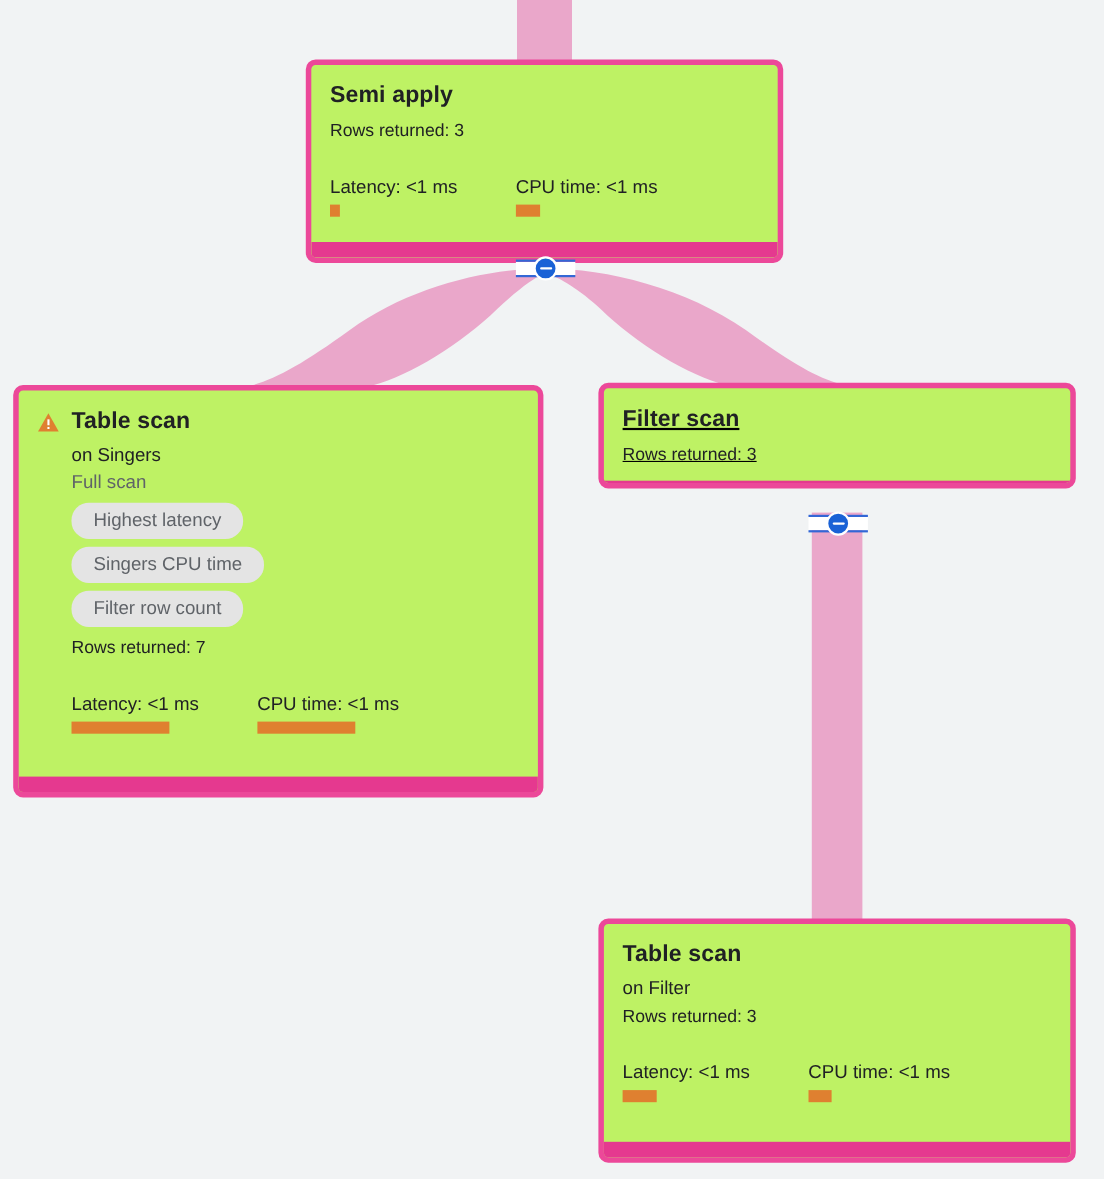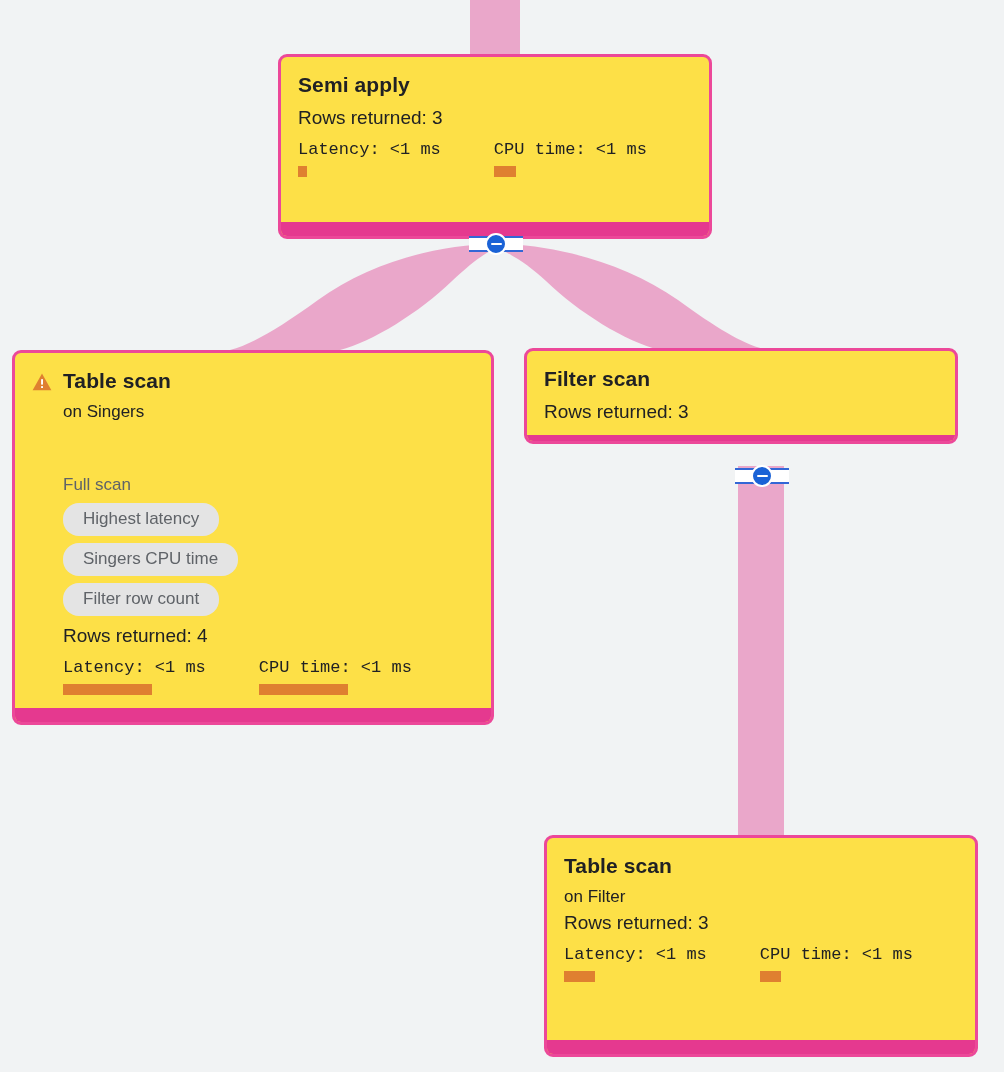--- a/index.html
+++ b/index.html
@@ -27,22 +27,22 @@
     left: 0;
     top: 0;
     width: 1004px;
     height: 1072px;
     z-index: 1;
     pointer-events: none;
   }
   .node {
     position: absolute;
     z-index: 2;
-    background: #fde047;
-    border: 3px solid #ec4899;
+    background: #bef264;
+    border: 5px solid #ec4899;
     border-radius: 9px;
     box-sizing: border-box;
     overflow: hidden;
     display: flex;
     flex-direction: column;
   }
   .node-body {
     flex: 1 1 auto;
     padding: 15px 17px 10px 17px;
     box-sizing: border-box;
@@ -75,68 +75,66 @@
   .node-subtitle {
     font-size: 17px;
     color: #202124;
     line-height: 26px;
     margin-top: 5px;
   }
   .node-scantype {
     font-size: 17px;
     color: #5f6368;
     line-height: 24px;
-    margin-top: 48px;
   }
   .chips {
     margin-top: 6px;
     display: flex;
     flex-direction: column;
     align-items: flex-start;
     gap: 7px;
   }
   .chip {
     background: #e4e4e4;
     color: #5f6368;
     font-size: 17px;
     line-height: 20px;
     border-radius: 16px;
     padding: 6px 20px 7px 20px;
   }
   .node-rows {
-    font-size: 19px;
+    font-size: 16px;
     color: #202124;
     line-height: 26px;
     margin-top: 7px;
   }
   .metrics {
     display: flex;
-    margin-top: 8px;
-    font-family: Liberation Mono, monospace;
+    margin-top: 26px;
   }
   .metric {
     display: flex;
     flex-direction: column;
   }
   .metric-label {
     font-size: 17px;
     color: #202124;
     line-height: 22px;
     white-space: nowrap;
   }
   .metric-bar {
     height: 11px;
     background: #df8030;
     margin-top: 5px;
   }
 
   
   #node-semi-apply   { left: 278px; top: 54px;  width: 434px; height: 185px; }
   #node-table-singers{ left: 12px;  top: 350px; width: 482px; height: 375px; }
-  #node-filter-scan  { left: 524px; top: 348px; width: 434px; height: 96px; }
+  #node-filter-scan  { left: 544px; top: 348px; width: 434px; height: 96px; text-decoration: underline; }
   #node-table-albums { left: 544px; top: 835px; width: 434px; height: 222px; }
 
   
   .toggle {
     position: absolute;
     z-index: 5;
     width: 54px;
     height: 26px;
     display: flex;
     align-items: center;
@@ -241,21 +239,21 @@
         </svg>
         <div style="display:flex;flex-direction:column">
           <div class="node-title">Table scan</div>
           <div class="node-subtitle">on Singers</div>
           <div class="node-scantype">Full scan</div>
           <div class="chips">
             <div class="chip">Highest latency</div>
             <div class="chip">Singers CPU time</div>
             <div class="chip">Filter row count</div>
           </div>
-          <div class="node-rows">Rows returned: 4</div>
+          <div class="node-rows">Rows returned: 7</div>
           <div class="metrics">
             <div class="metric" style="margin-right:53px">
               <div class="metric-label">Latency: &lt;1 ms</div>
               <div class="metric-bar" style="width: 89px;"></div>
             </div>
             <div class="metric">
               <div class="metric-label">CPU time: &lt;1 ms</div>
               <div class="metric-bar" style="width: 89px;"></div>
             </div>
           </div>

